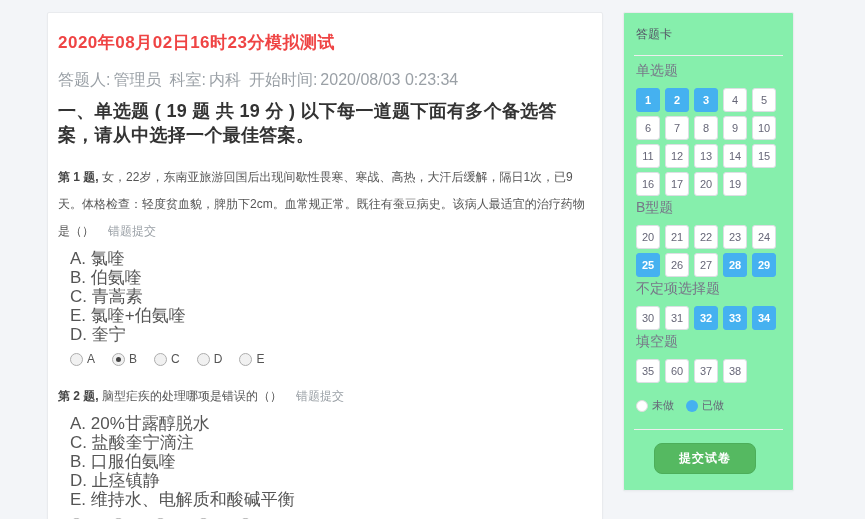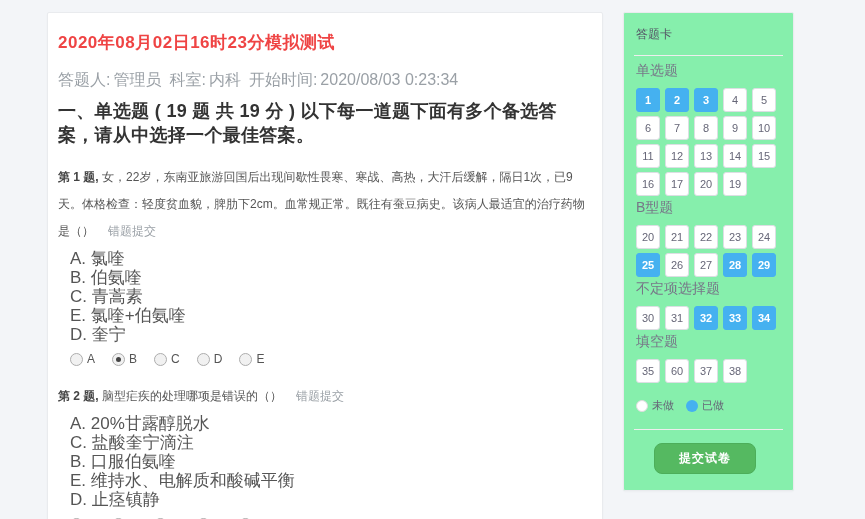--- a/index.html
+++ b/index.html
@@ -116,22 +116,22 @@
               <span class="radio-label">E</span>
             </span>
           </div>
         </div>
         <div class="question">
           <div class="qtext"><span class="qnum">第 2 题,</span> <span class="qstem">脑型疟疾的处理哪项是错误的（）</span><a class="wrong-link">错题提交</a></div>
           <div class="options">
             <div class="option">A. 20%甘露醇脱水</div>
             <div class="option">C. 盐酸奎宁滴注</div>
             <div class="option">B. 口服伯氨喹</div>
+            <div class="option">D. 止痉镇静</div>
             <div class="option">E. 维持水、电解质和酸碱平衡</div>
-            <div class="option">D. 止痉镇静</div>
           </div>
           <div class="radio-row">
             <span class="radio-group">
               <span class="radio"></span>
               <span class="radio-label">A</span>
             </span>
             <span class="radio-group">
               <span class="radio"></span>
               <span class="radio-label">B</span>
             </span>

